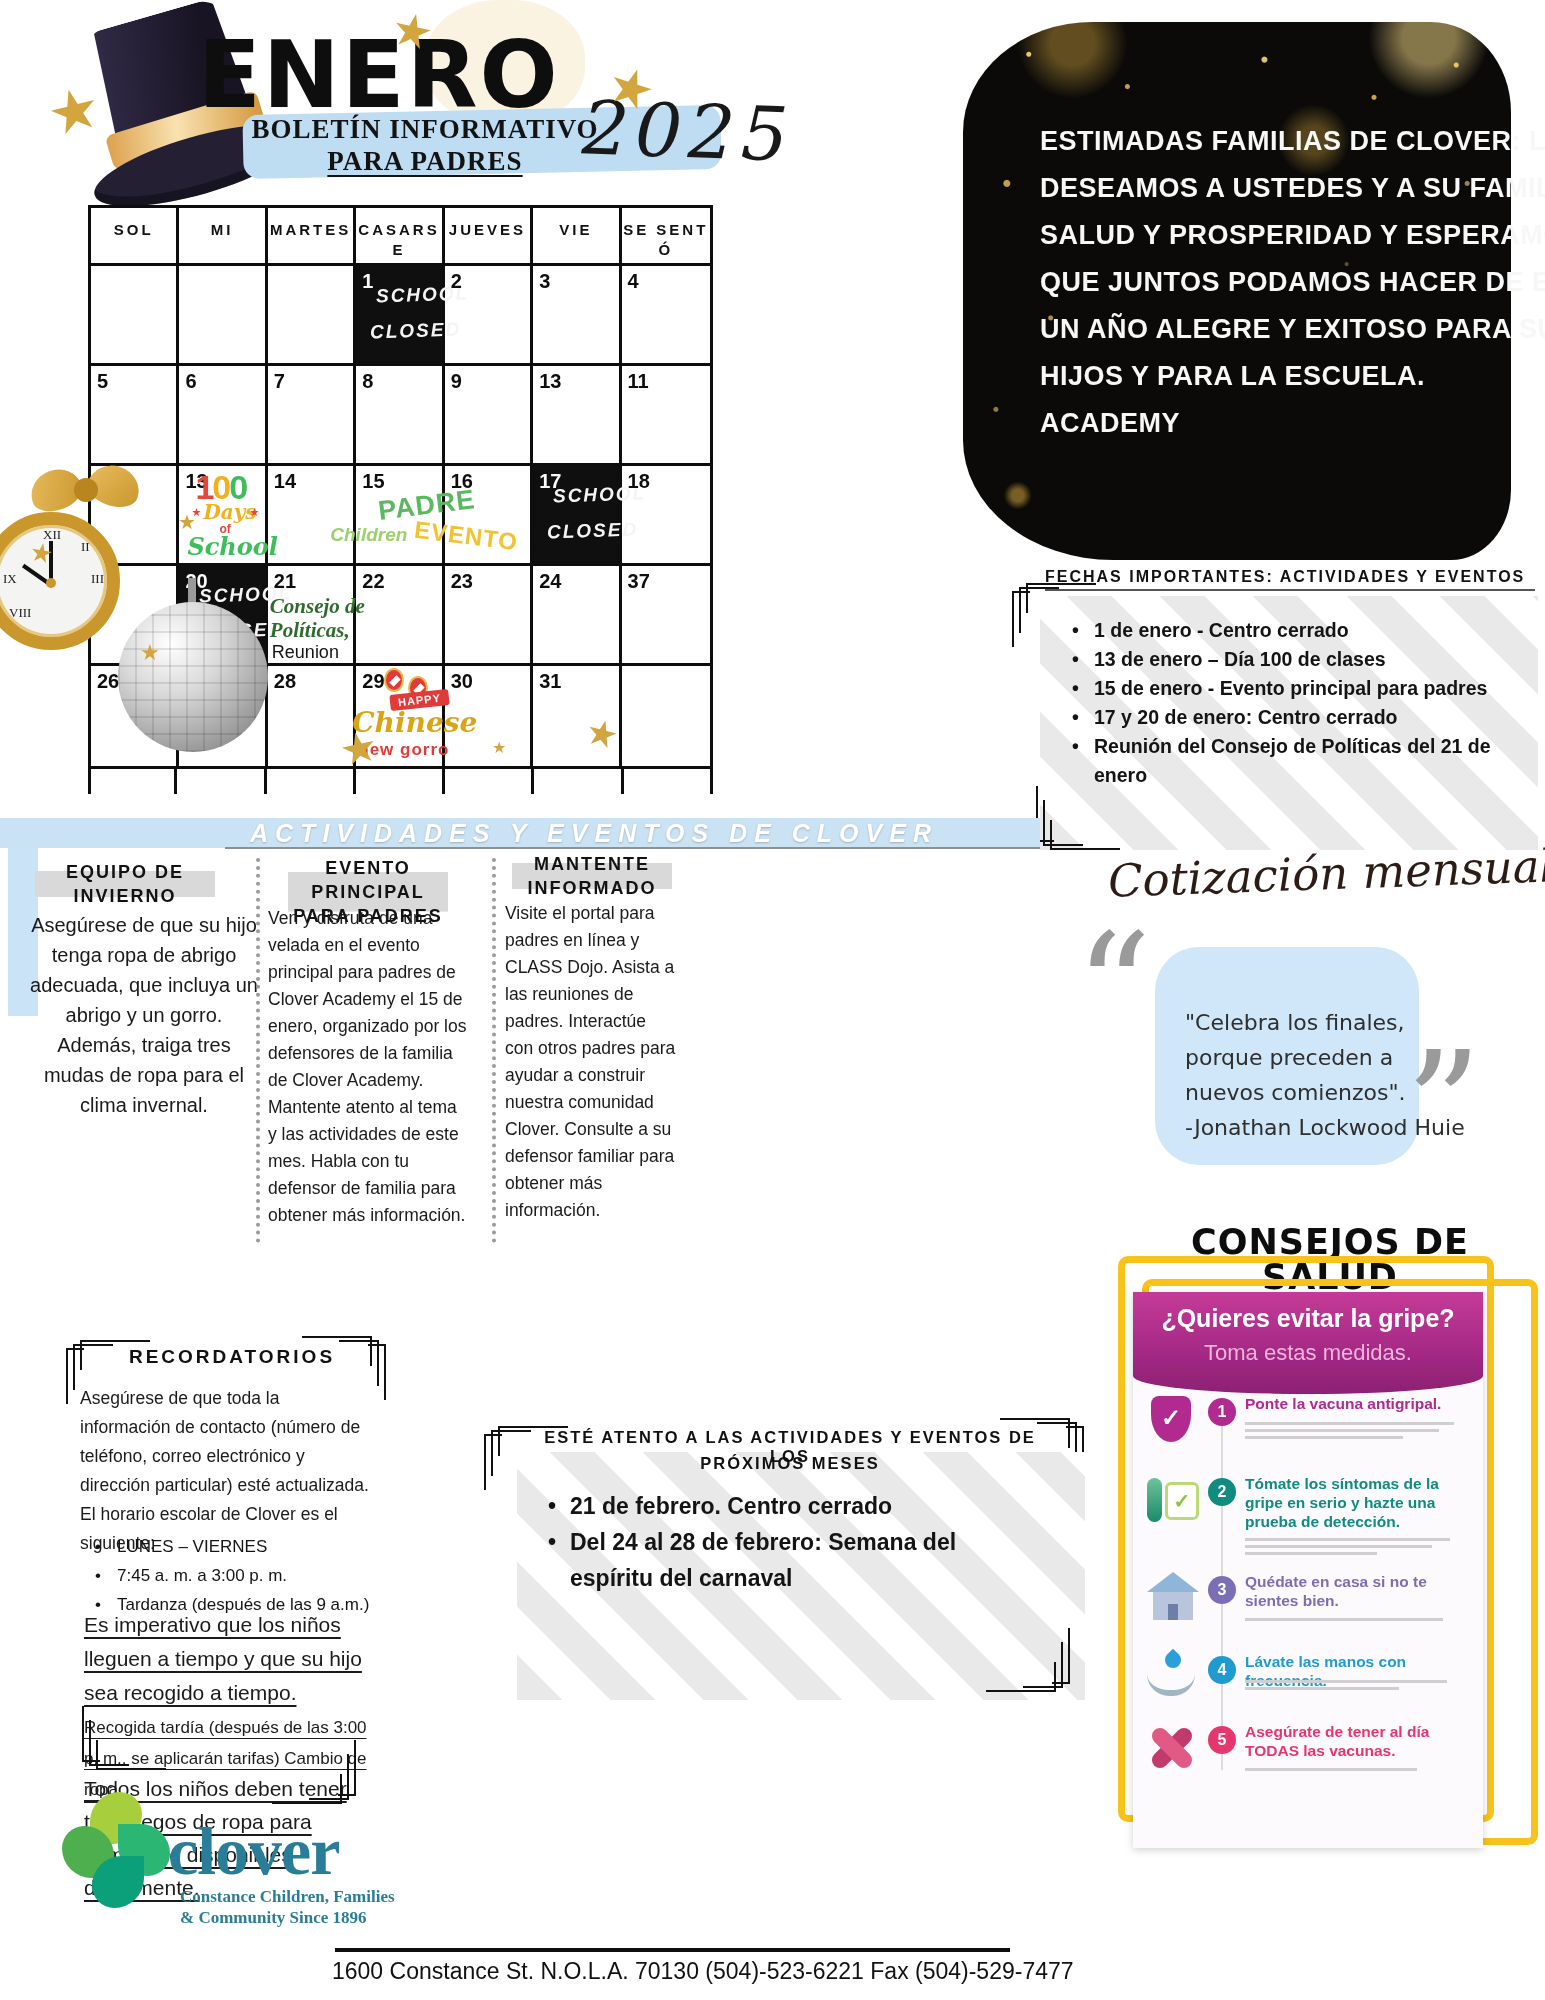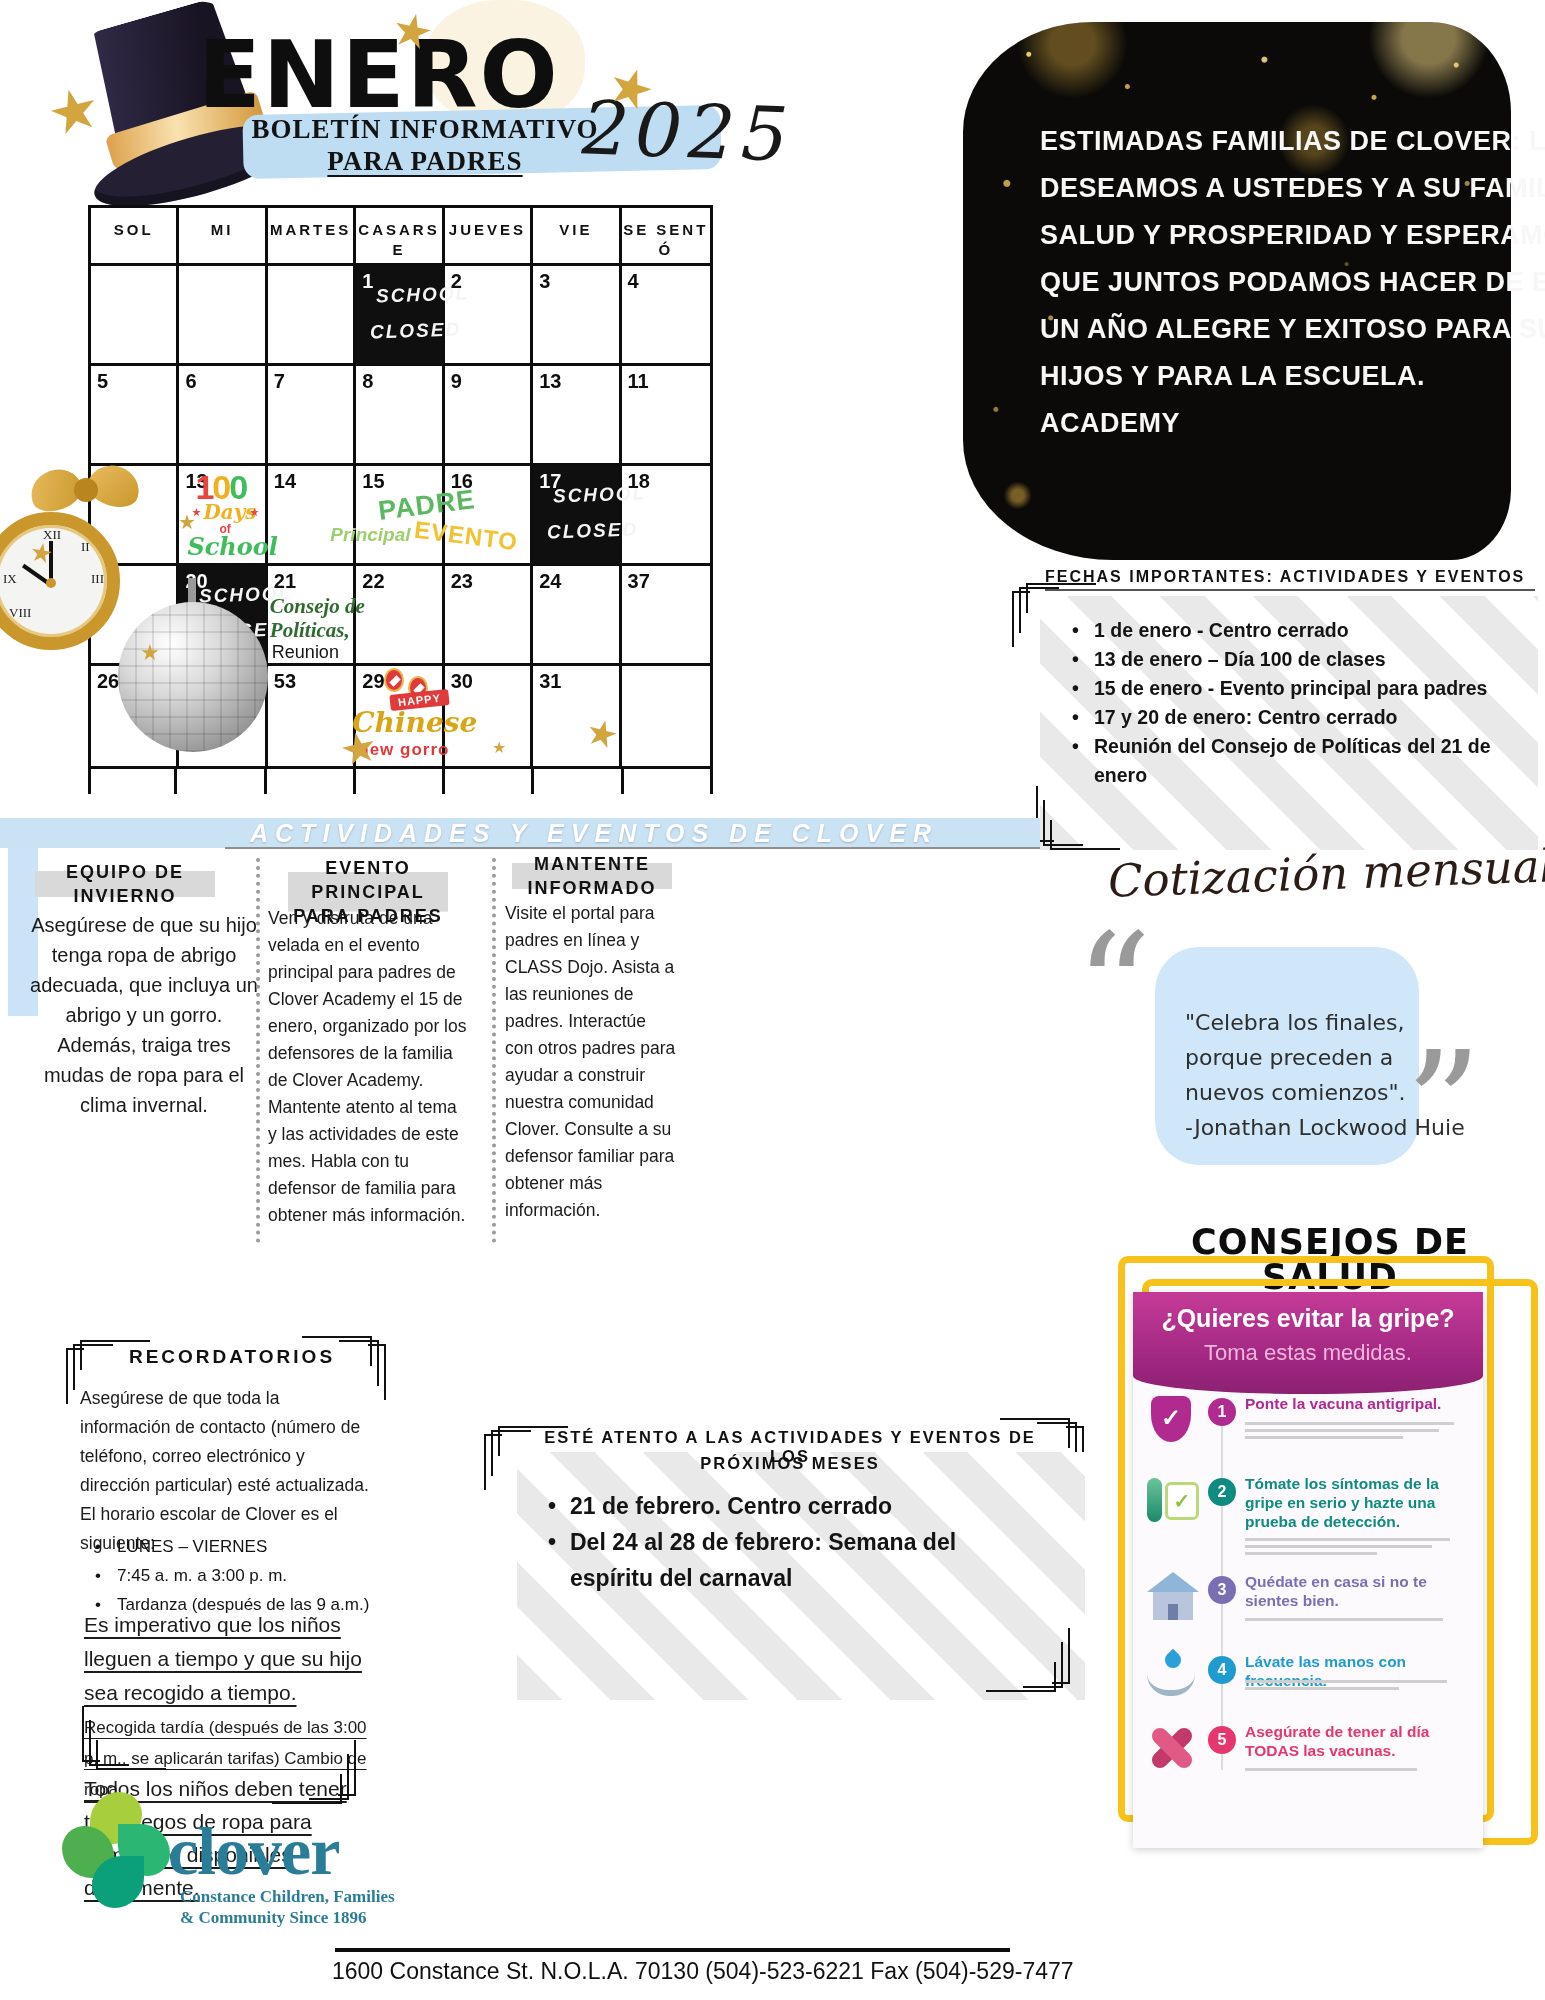--- a/index.html
+++ b/index.html
@@ -372,21 +372,21 @@
     <span class="hd-school">School</span>
     <span class="hd-star" style="left:12px;top:40px;">★</span>
     <span class="hd-star" style="left:70px;top:40px;">★</span>
   </div>
   <div class="cc">
       <b class="dn">14</b>
     </div>
   <div class="cc">
     <b class="dn">15</b>
     <span class="pe-padre">PADRE</span>
-    <span class="pe-prin">Principal</span>
+    <span class="pe-prin">Children</span>
     <span class="pe-evento">EVENTO</span>
   </div>
   <div class="cc">
       <b class="dn">16</b>
     </div>
   <div class="cc closed">
     <b class="dn">17</b>
     <i class="chalk l1">SCHOOL</i>
     <i class="chalk l2">CLOSED</i>
   </div>
@@ -422,21 +422,21 @@
     </div>
 
   <div class="cc row5">
     <b class="dn">26</b>
     <span class="star pale" style="position:absolute;left:28px;top:6px;font-size:36px;">★</span>
   </div>
   <div class="cc row5">
       <b class="dn">27</b>
     </div>
   <div class="cc row5">
-      <b class="dn">53</b>
+      <b class="dn">28</b>
     </div>
   <div class="cc row5">
     <b class="dn">29</b>
     <span class="cny-lant" style="left:28px;top:2px;"></span>
     <span class="cny-lant" style="left:52px;top:10px;"></span>
     <span class="cny-happy">HAPPY</span>
     <span class="cny-chinese">Chinese</span>
     <span class="cny-ny">new gorro</span>
   </div>
   <div class="cc row5">

